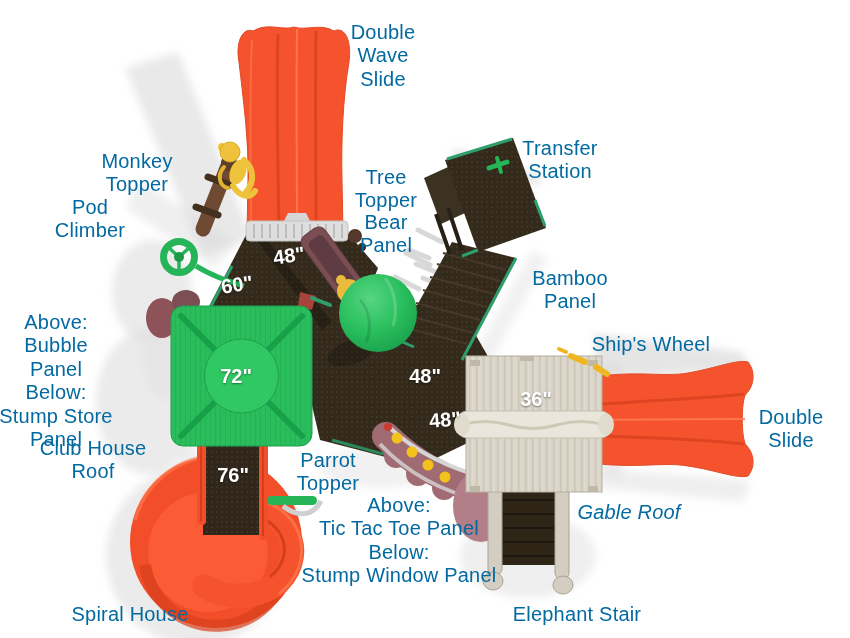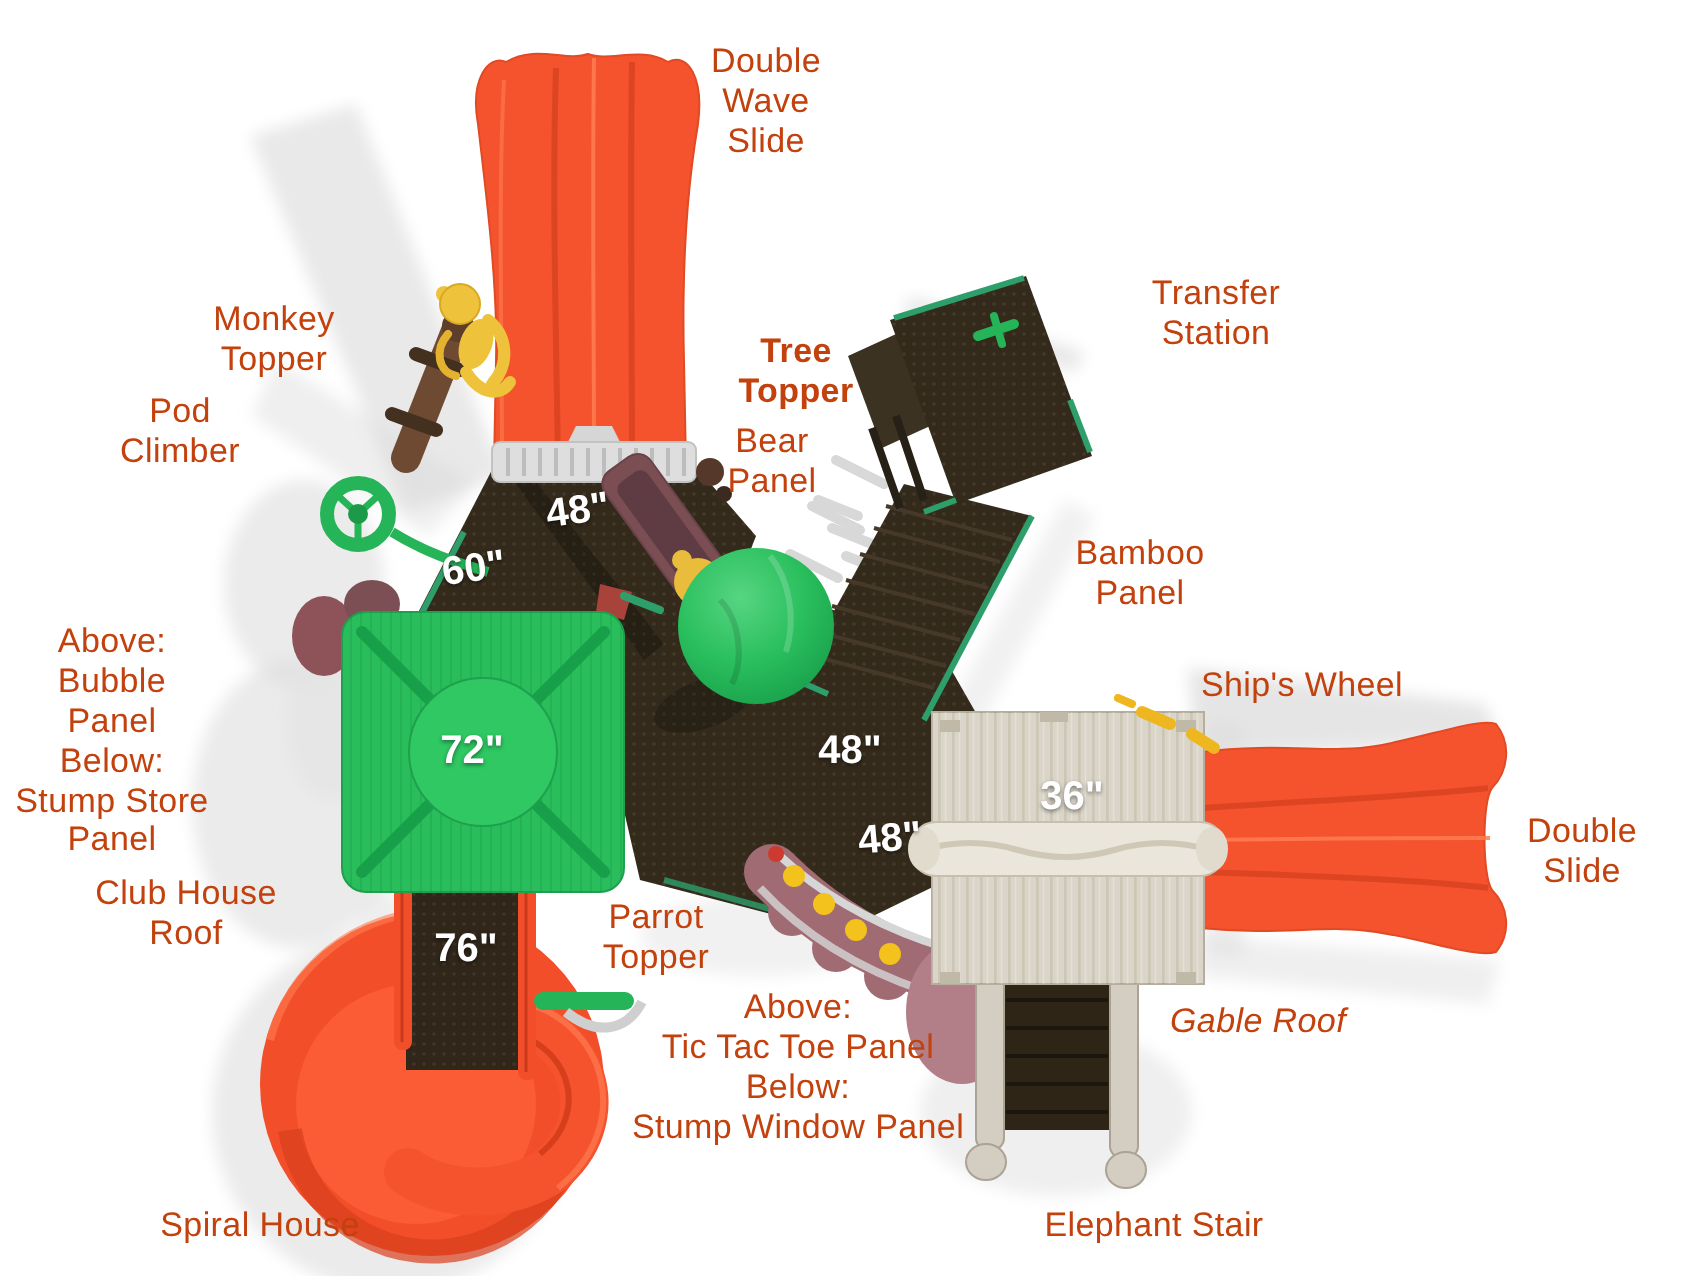--- a/index.html
+++ b/index.html
@@ -3,21 +3,21 @@
 <meta charset="utf-8">
 <style>
   html,body{margin:0;padding:0;background:#fff;}
   #stage{
     position:relative;width:850px;height:638px;overflow:hidden;background:#ffffff;
     font-family:"Liberation Sans", sans-serif;
   }
   #art{position:absolute;left:0;top:0;}
   .lbl{
     position:absolute;transform:translateX(-50%);text-align:center;
-    white-space:pre-line;font-size:17px;line-height:1.17;color:#c2410c;letter-spacing:.2px;
+    white-space:pre-line;font-size:20px;line-height:1.17;color:#0369a1;letter-spacing:.2px;
   }
   .meas{
     position:absolute;transform:translate(-50%,-50%) rotate(var(--r,0deg));
     font-size:20px;font-weight:bold;color:#ffffff;white-space:nowrap;
     text-shadow:0 1px 2px rgba(0,0,0,.45);
   }
 </style>
 </head>
 <body>
 
@@ -277,27 +277,27 @@
   <g stroke="#eeb71f" stroke-linecap="round">
     <line x1="571" y1="356" x2="585" y2="362" stroke-width="6"></line>
     <line x1="596" y1="367" x2="607" y2="374" stroke-width="6"></line>
     <line x1="559" y1="349" x2="566" y2="352" stroke-width="4"></line>
   </g>
 </svg>
 
 <div class="lbl" style="left:383px;top:21px;">Double
 Wave
 Slide</div>
-<div class="lbl" style="left:560px;top:137px;margin-left:48px;">Transfer
+<div class="lbl" style="left:560px;top:137px;">Transfer
 Station</div>
 <div class="lbl" style="left:137px;top:150px;">Monkey
 Topper</div>
 <div class="lbl" style="left:90px;top:196px;">Pod
 Climber</div>
-<div class="lbl" style="left:398px;top:166px;font-weight:bold;">Tree
+<div class="lbl" style="left:386px;top:166px;">Tree
 Topper</div>
 <div class="lbl" style="left:386px;top:211px;">Bear
 Panel</div>
 <div class="lbl" style="left:570px;top:267px;">Bamboo
 Panel</div>
 <div class="lbl" style="left:651px;top:333px;">Ship's Wheel</div>
 <div class="lbl" style="left:791px;top:406px;">Double
 Slide</div>
 <div class="lbl" style="left:56px;top:311px;">Above:
 Bubble

